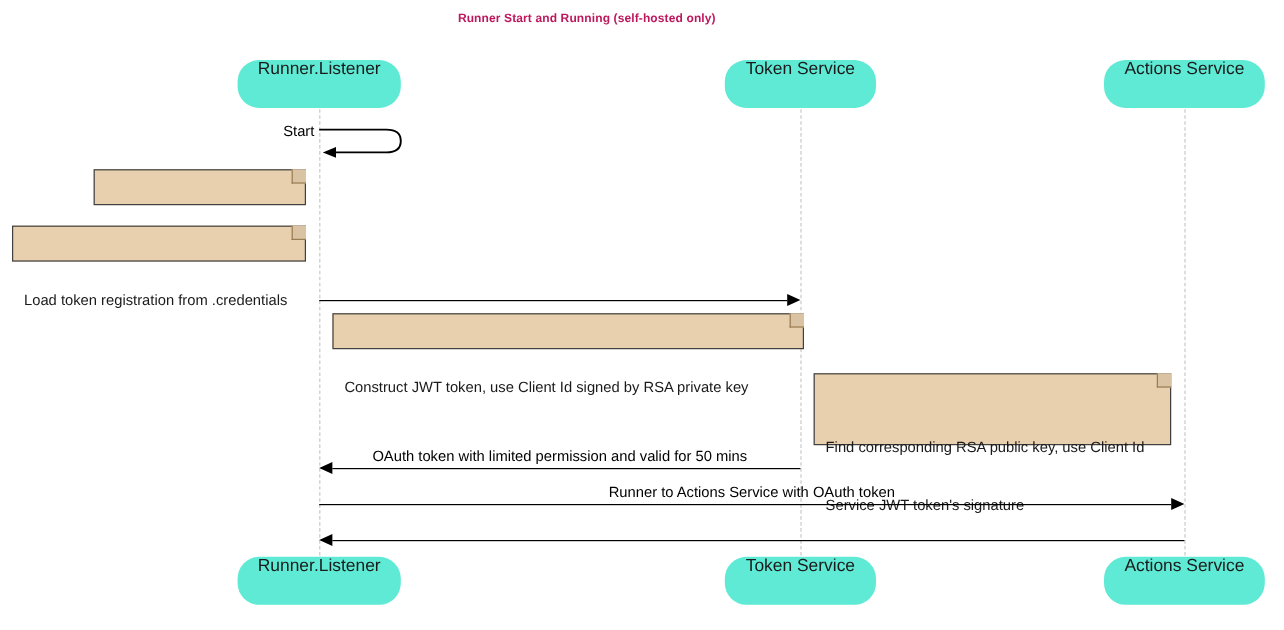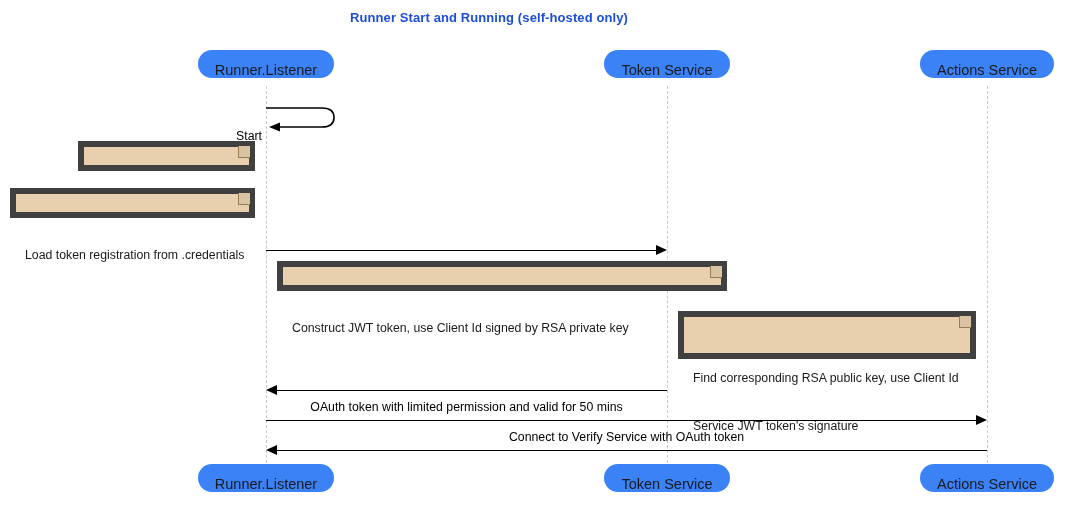--- a/index.html
+++ b/index.html
@@ -21,53 +21,53 @@
     inset: 0;
   }
 
   
   .diagram-title {
     position: absolute;
     left: 0;
     top: 10px;
     width: 978px;
     text-align: center;
-    font-size: 13px;
+    font-size: 10px;
     font-weight: bold;
-    color: #1d4ed8;
+    color: #be185d;
     letter-spacing: 0.1px;
   }
 
   
   .participant {
     position: absolute;
-    height: 28px;
+    height: 40px;
     border-radius: 18px;
-    background: #3b82f6;
+    background: #5eead4;
     display: flex;
-    align-items: flex-end;
+    align-items: flex-start;
     justify-content: center;
     font-size: 14.5px;
     color: #1a1a1a;
     box-sizing: border-box;
     white-space: nowrap;
   }
 
   
   .lifeline {
     position: absolute;
     width: 0;
     border-left: 1.5px dashed #c9c9c9;
   }
 
   
   .note {
     position: absolute;
     background: #e8cfae;
-    border: 6px solid #404040;
+    border: 1px solid #404040;
     box-sizing: border-box;
     font-size: 12.3px;
     color: #1a1a1a;
     line-height: 16px;
     padding: 5px 8px 5px 9px;
     white-space: pre;
   }
   .note .fold {
     position: absolute;
     top: -1px;
@@ -98,21 +98,20 @@
   }
   .arrowhead.left {
     border-right: 11px solid #000;
   }
   .msg-label {
     position: absolute;
     font-size: 12.3px;
     color: #000;
     white-space: nowrap;
     text-align: center;
-    margin-top: 27px;
   }
   .msg-label.anchor-right {
     text-align: right;
   }
 
   
   .self-loop {
     position: absolute;
   }
 </style>
@@ -159,35 +158,35 @@
   </div>
 
   <div class="note" style="left:10px; top:188px; width:245px; height:30px;">
     <span class="fold"></span>
     <span class="note-text">Load token registration from .credentials</span>
   </div>
 
   <div class="msg-line" style="left:266px; top:250px; width:390px;"></div>
   <div class="arrowhead right" style="left:656px; top:245px;"></div>
 
-  <div class="note" style="left:277px; top:261px; width:450px; height:30px;">
+  <div class="note" style="left:277px; top:261px; width:393px; height:30px;">
     <span class="fold"></span>
     <span class="note-text">Construct JWT token, use Client Id signed by RSA private key</span>
   </div>
 
-  <div class="note" style="left:678px; top:311px; width:298px; height:48px;">
+  <div class="note" style="left:678px; top:311px; width:298px; height:60px;">
     <span class="fold"></span>
     <span class="note-text">Find corresponding RSA public key, use Client Id</span>
     <span class="note-text">Service JWT token's signature</span>
   </div>
 
   <div class="msg-label" style="left:266px; top:373px; width:401px;text-align:center;">OAuth token with limited permission and valid for 50 mins</div>
   <div class="msg-line" style="left:277px; top:390px; width:390px;"></div>
   <div class="arrowhead left" style="left:266px; top:385px;"></div>
 
-  <div class="msg-label" style="left:266px; top:403px; width:721px;">Connect to Verify Service with OAuth token</div>
+  <div class="msg-label" style="left:266px; top:403px; width:721px;">Runner to Actions Service with OAuth token</div>
   <div class="msg-line" style="left:266px; top:420px; width:710px;"></div>
   <div class="arrowhead right" style="left:976px; top:415px;"></div>
 
   <div class="msg-line" style="left:277px; top:450px; width:710px;"></div>
   <div class="arrowhead left" style="left:266px; top:445px;"></div>
 
 </div>
 
 </body></html>

